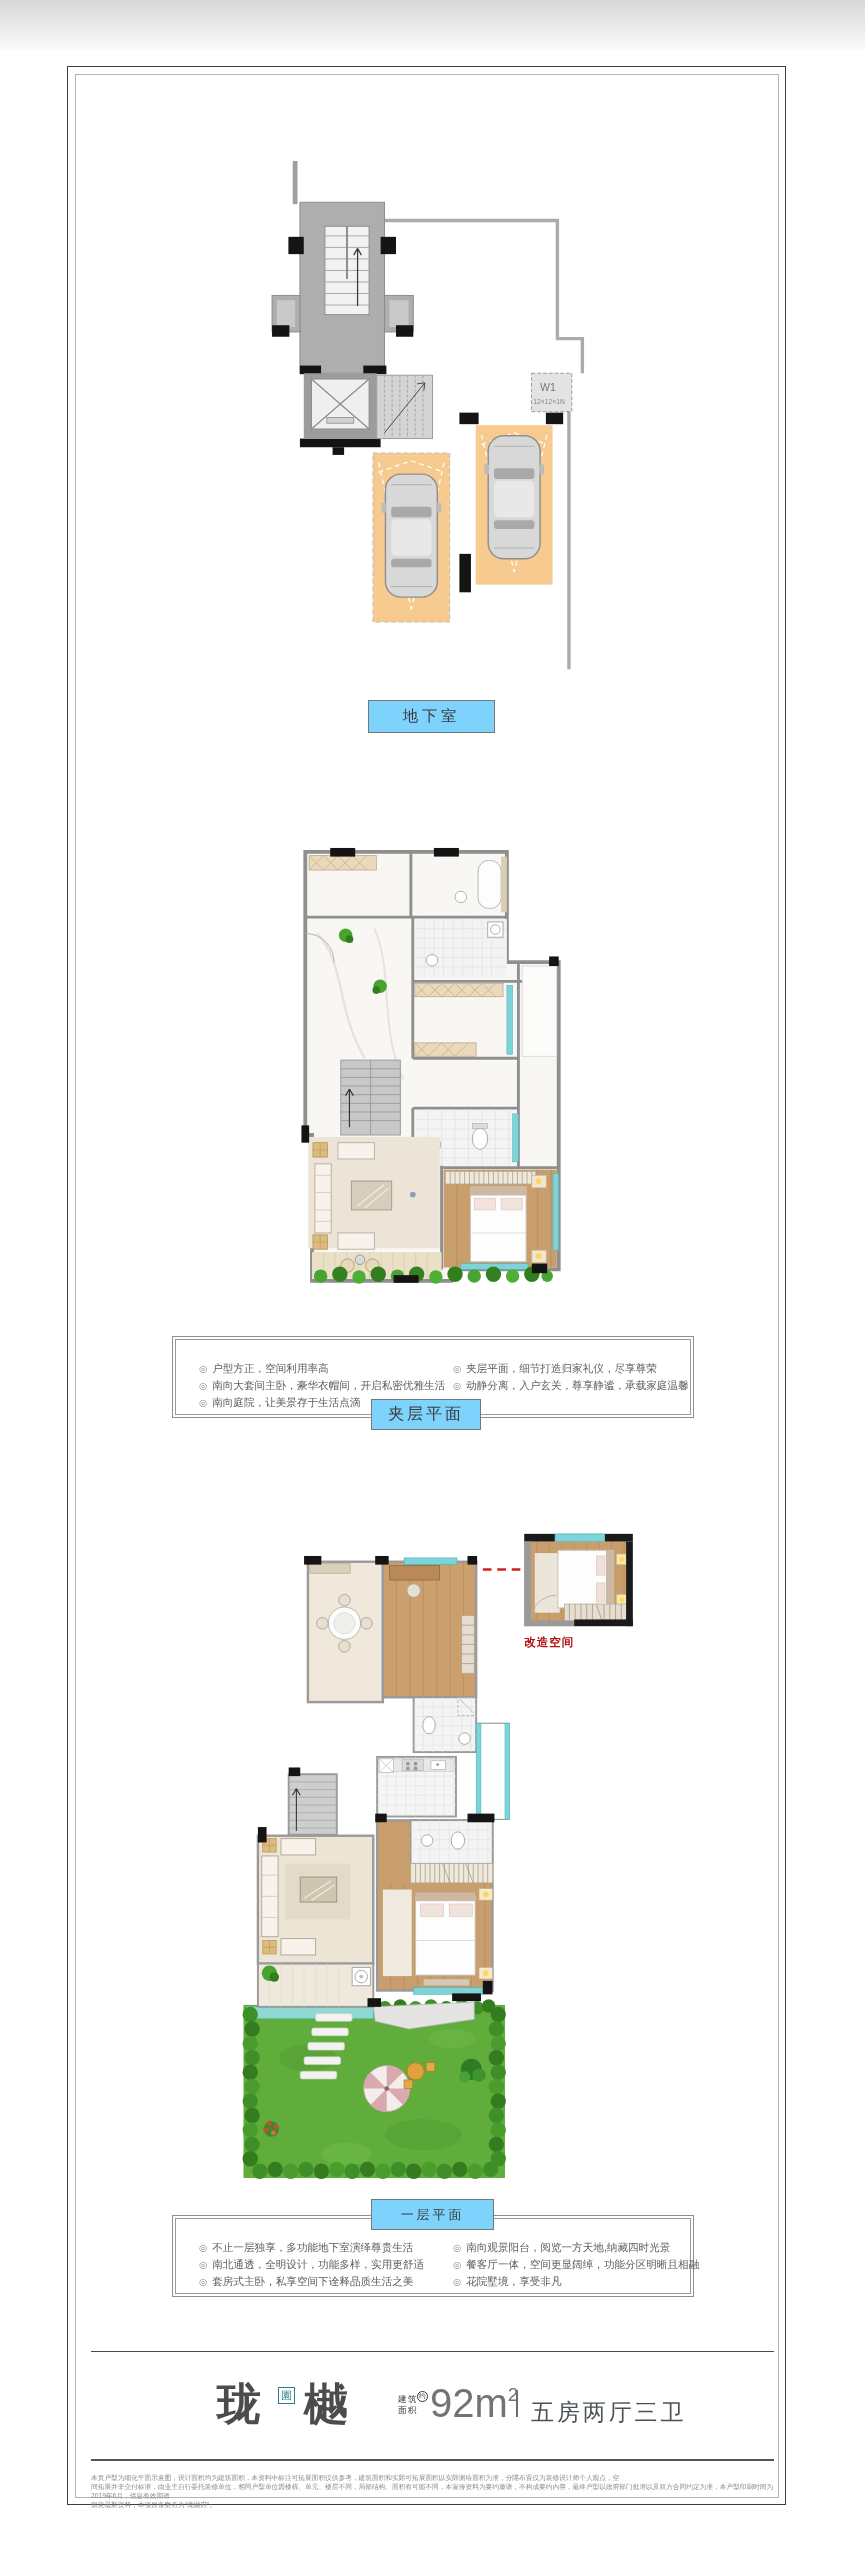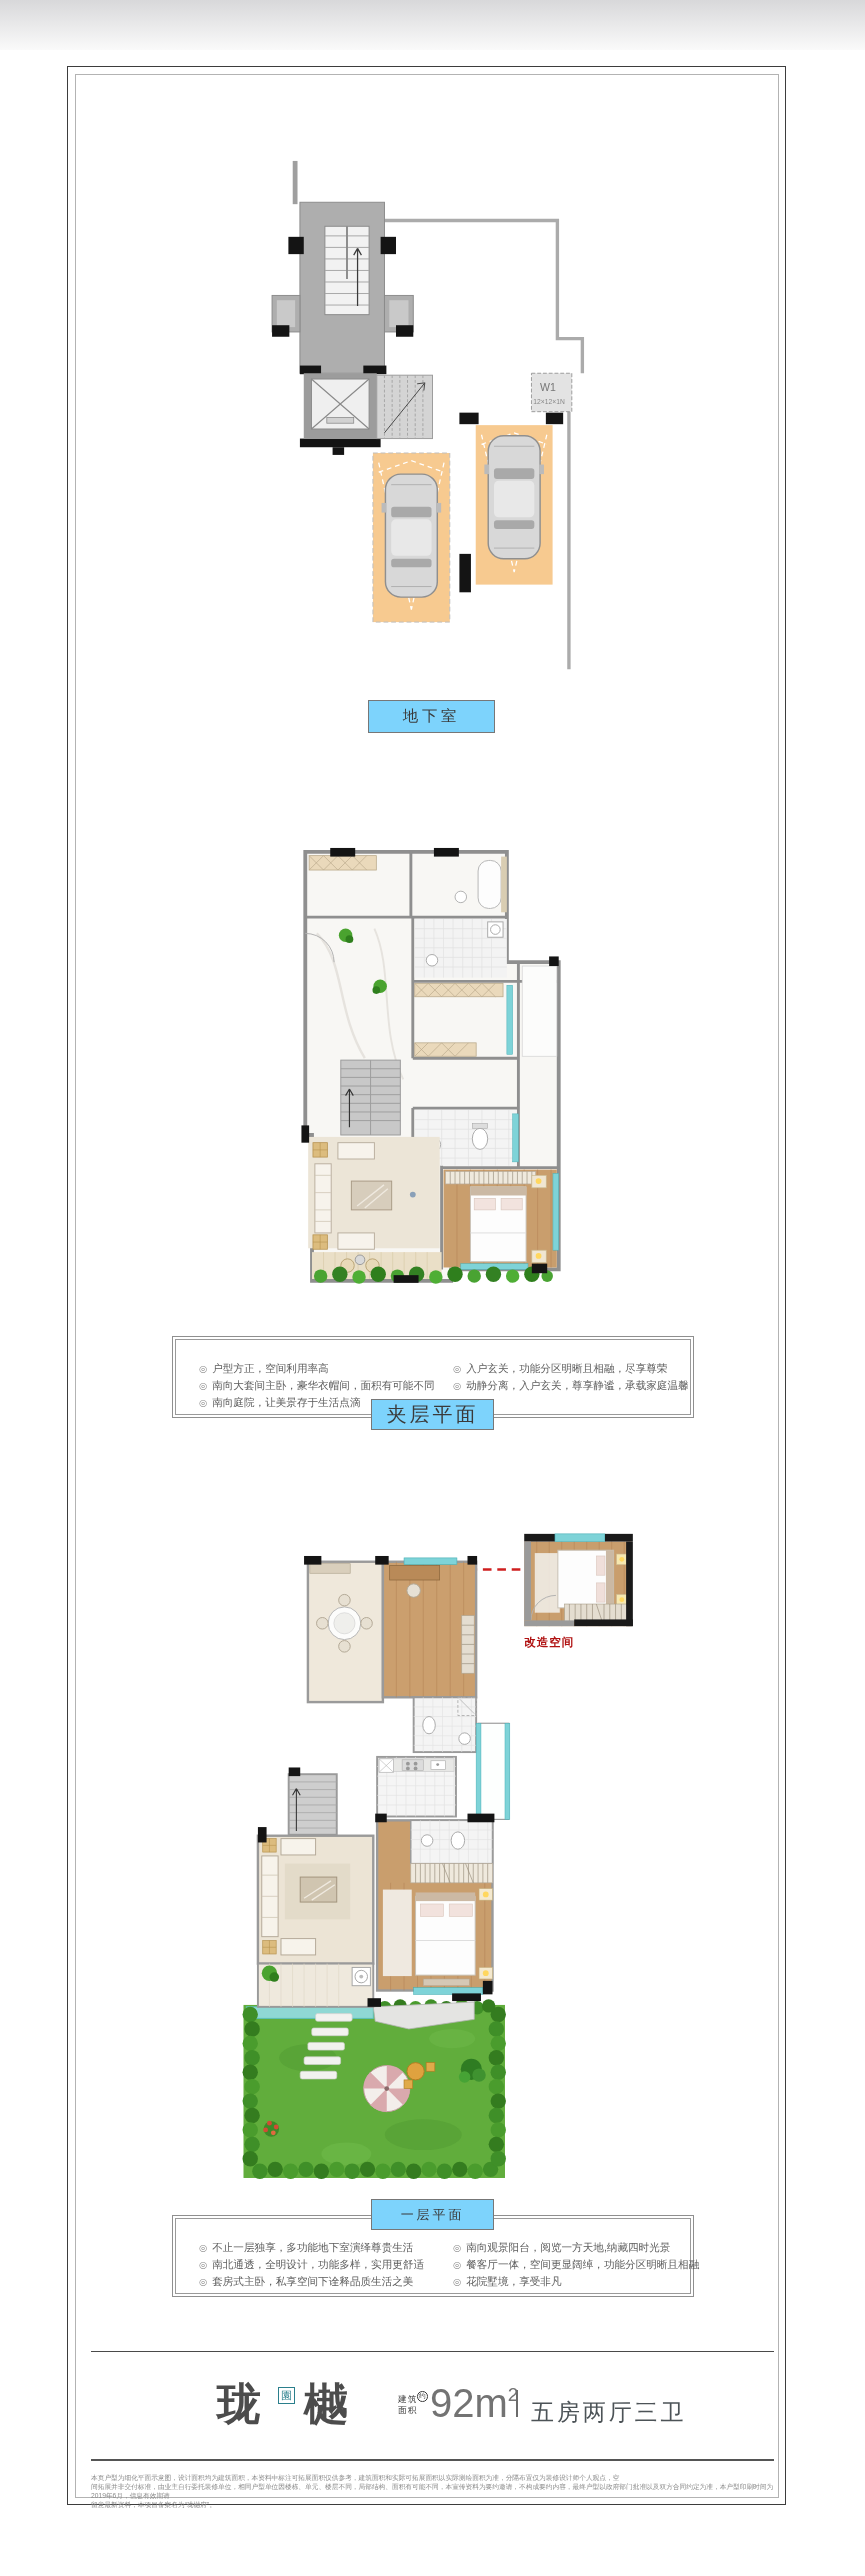--- a/index.html
+++ b/index.html
@@ -237,29 +237,29 @@
         <rect x="272" y="124" width="10" height="10"></rect>
       <rect x="254" y="444" width="16" height="10"></rect>
         <rect x="110" y="456" width="26" height="8"></rect>
     </g>
   </svg>
 
   <div class="sec-box" style="top:1336px;height:82px;padding-left:48px;">
     <div class="inner"></div>
     <div class="bullets left">
       <div class="bullet"><span class="bi">◎</span><span>户型方正，空间利用率高</span></div>
-      <div class="bullet"><span class="bi">◎</span><span>南向大套间主卧，豪华衣帽间，面积有可能不同</span></div>
+      <div class="bullet"><span class="bi">◎</span><span>南向大套间主卧，豪华衣帽间，开启私密优雅生活</span></div>
       <div class="bullet"><span class="bi">◎</span><span>南向庭院，让美景存于生活点滴</span></div>
     </div>
     <div class="bullets right">
-      <div class="bullet"><span class="bi">◎</span><span>入户玄关，功能分区明晰且相融，尽享尊荣</span></div>
+      <div class="bullet"><span class="bi">◎</span><span>夹层平面，细节打造归家礼仪，尽享尊荣</span></div>
       <div class="bullet"><span class="bi">◎</span><span>动静分离，入户玄关，尊享静谧，承载家庭温馨</span></div>
     </div>
   </div>
-  <div class="plan-label" style="left:371px;top:1399px;width:123px;height:31px;font-size:20px;letter-spacing:2.9px;">
+  <div class="plan-label" style="left:371px;top:1399px;width:110px;height:31px;font-size:16px;letter-spacing:2.9px;">
     <span>夹层平面</span>
   </div>
 
   <svg style="left:231px;top:1500px" width="423" height="683" viewBox="0 0 440 710">
 
     <g>
       <rect x="13" y="525" width="272" height="180" fill="#61ad3c"></rect>
       <ellipse cx="80" cy="580" rx="30" ry="14" fill="#55a034" opacity="0.7"></ellipse>
       <ellipse cx="200" cy="660" rx="40" ry="16" fill="#55a034" opacity="0.7"></ellipse>
       <ellipse cx="120" cy="680" rx="26" ry="12" fill="#6cb847" opacity="0.7"></ellipse>

